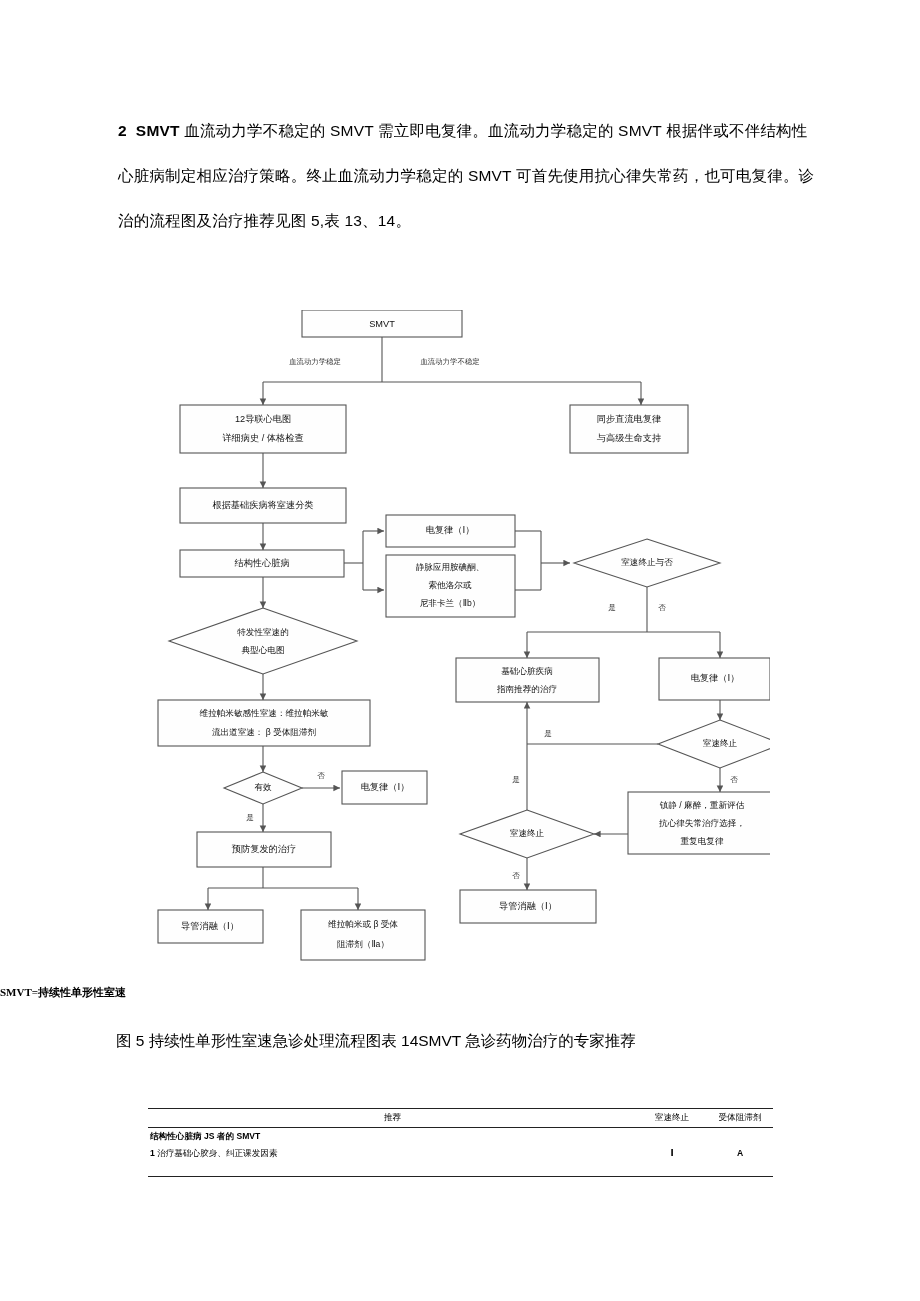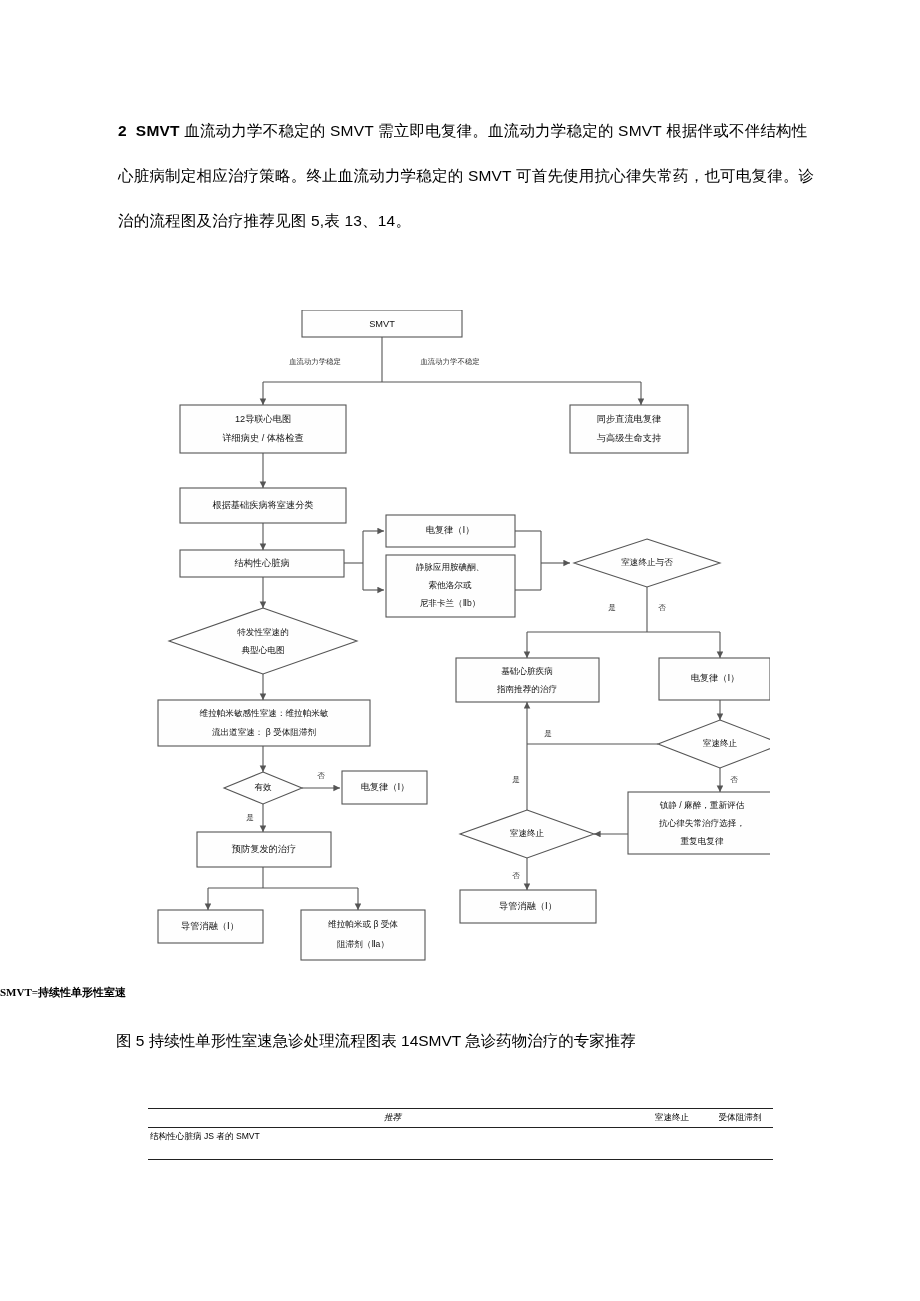--- a/index.html
+++ b/index.html
@@ -74,29 +74,29 @@
     font-size:8.6px;
   }
   table.rec thead th{
     font-weight:normal;
     border-top:1.4px solid #222;
     border-bottom:1.4px solid #222;
     padding:3px 2px 3px 2px;
     text-align:center;
     font-size:8.6px;
   }
-  table.rec thead th.c-rec{width:auto;font-style:italic;}
+  table.rec thead th.c-rec{width:auto;}
   table.rec thead th.c-lvl{width:66px;}
   table.rec thead th.c-evd{width:62px;}
   table.rec td{
     padding:2.5px 2px;
     vertical-align:top;
   }
   table.rec td.val{text-align:center;font-weight:bold;}
-  .grp{font-weight:normal;margin-top:23px;}
+  .grp{font-weight:bold;margin-top:23px;}
   .itm{padding-left:18px;}
   .itm b{font-weight:bold;}
   .spacer-row td{height:9px;padding:0;border-bottom:1.4px solid #222;}
 </style>
 </head>
 <body>
 
 <div class="page">
 
   <div class="para">
@@ -264,20 +264,25 @@
           <th class="c-lvl">室速终止</th>
           <th class="c-evd">受体阻滞剂</th>
         </tr>
       </thead>
       <tbody>
         <tr>
           <td class="grp">结构性心脏病 JS 者的 SMVT</td>
           <td class="val"></td>
           <td class="val"></td>
         </tr>
+        <tr>
+          <td class="itm"><b>1</b> <span>治疗基础心胶身、纠正课发因素</span></td>
+          <td class="val">Ⅰ</td>
+          <td class="val">A</td>
+        </tr>
         <tr class="spacer-row">
           <td></td>
             <td></td>
             <td></td>
         </tr>
       </tbody>
     </table>
   </div>
 
 </div>

